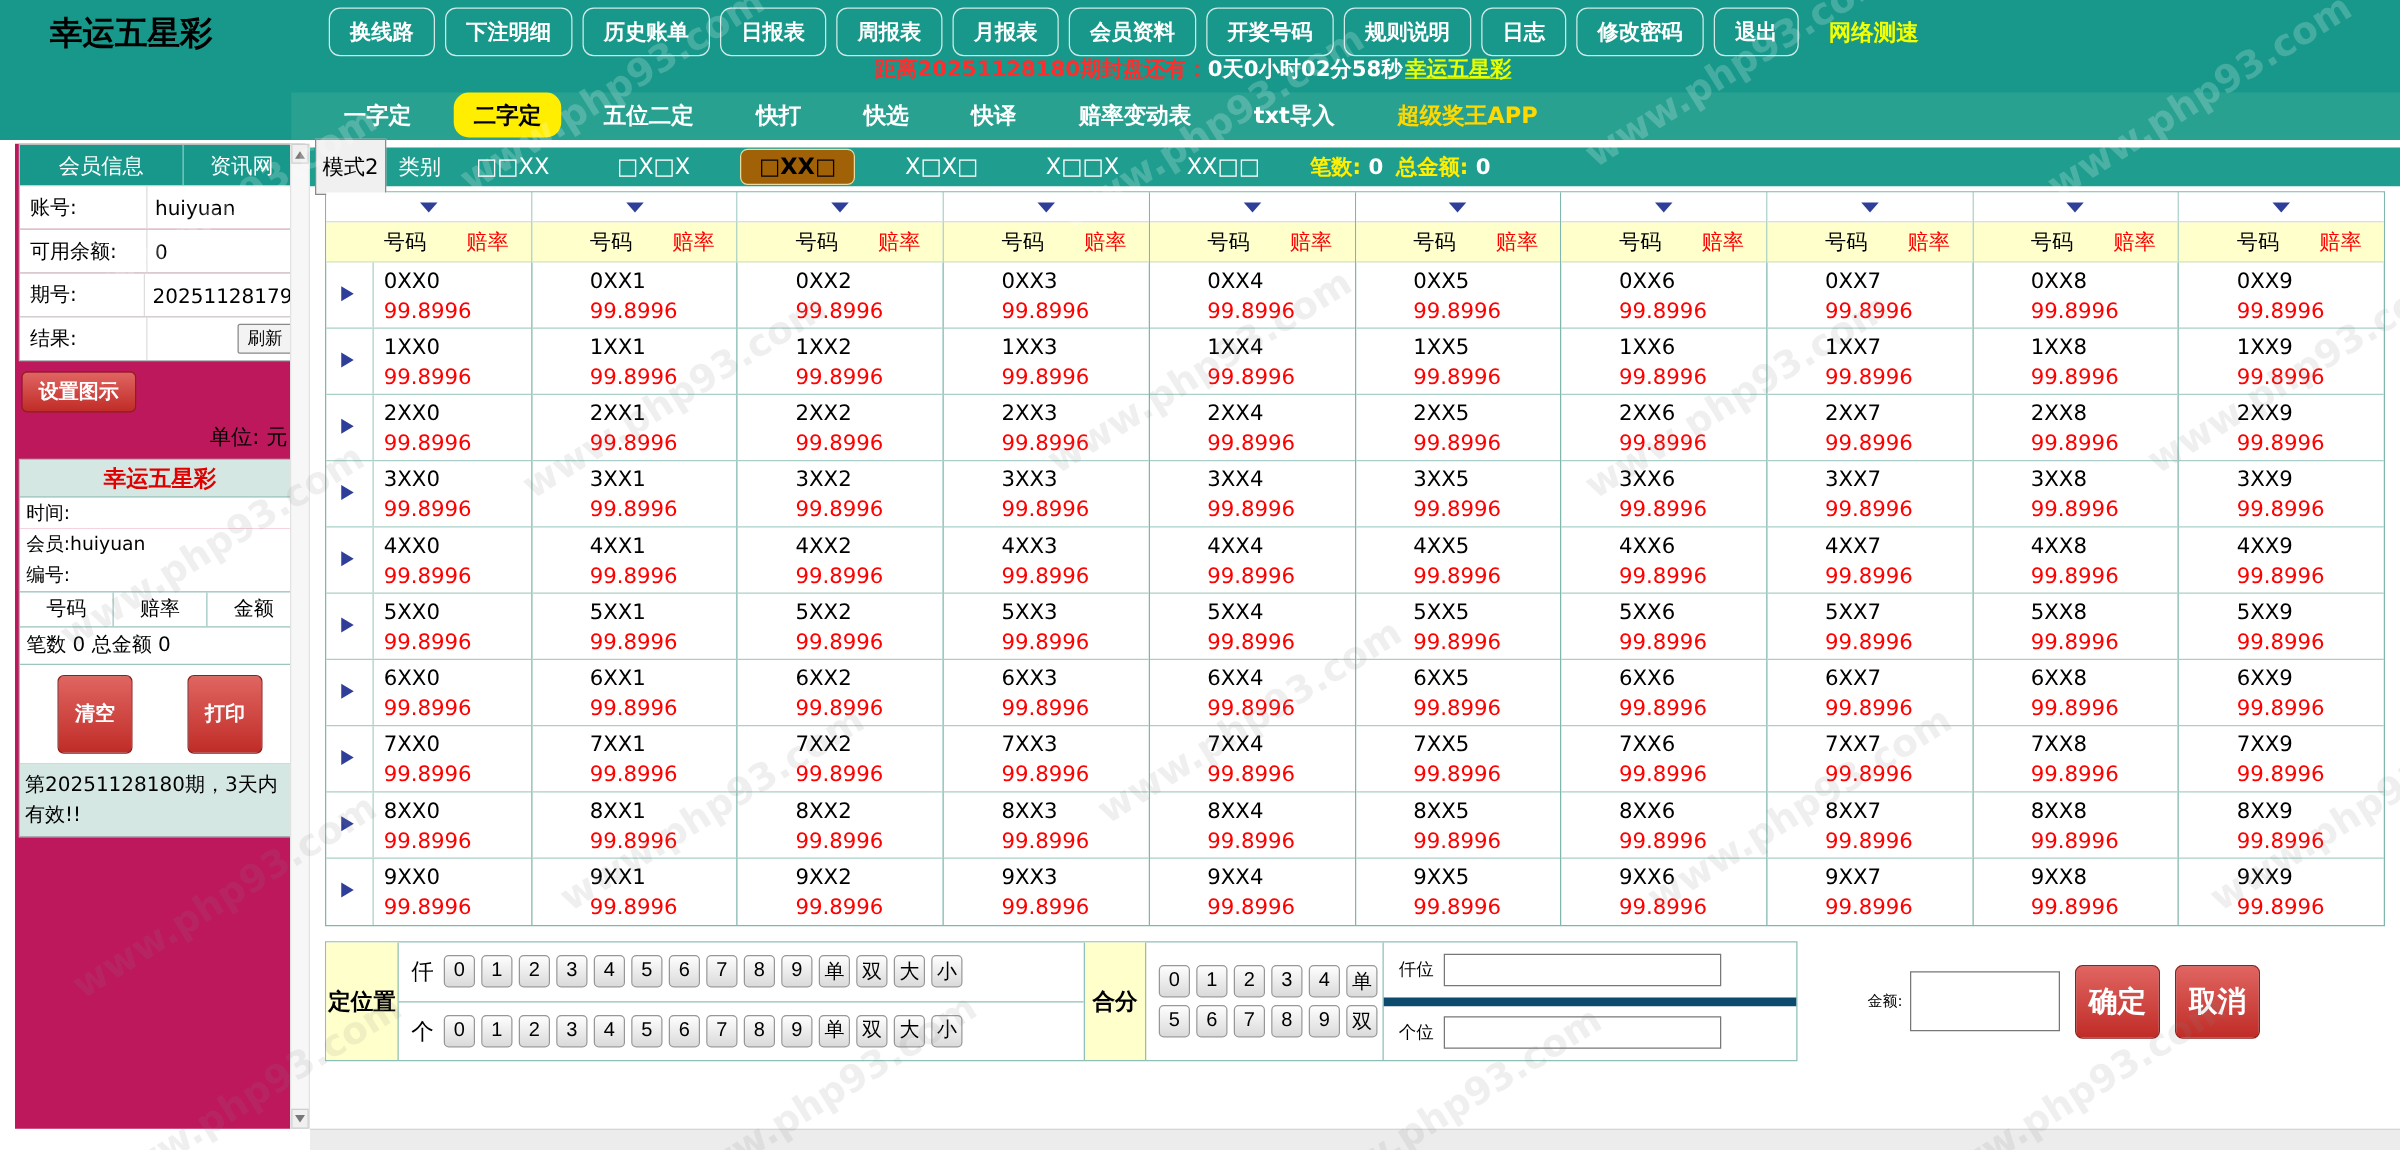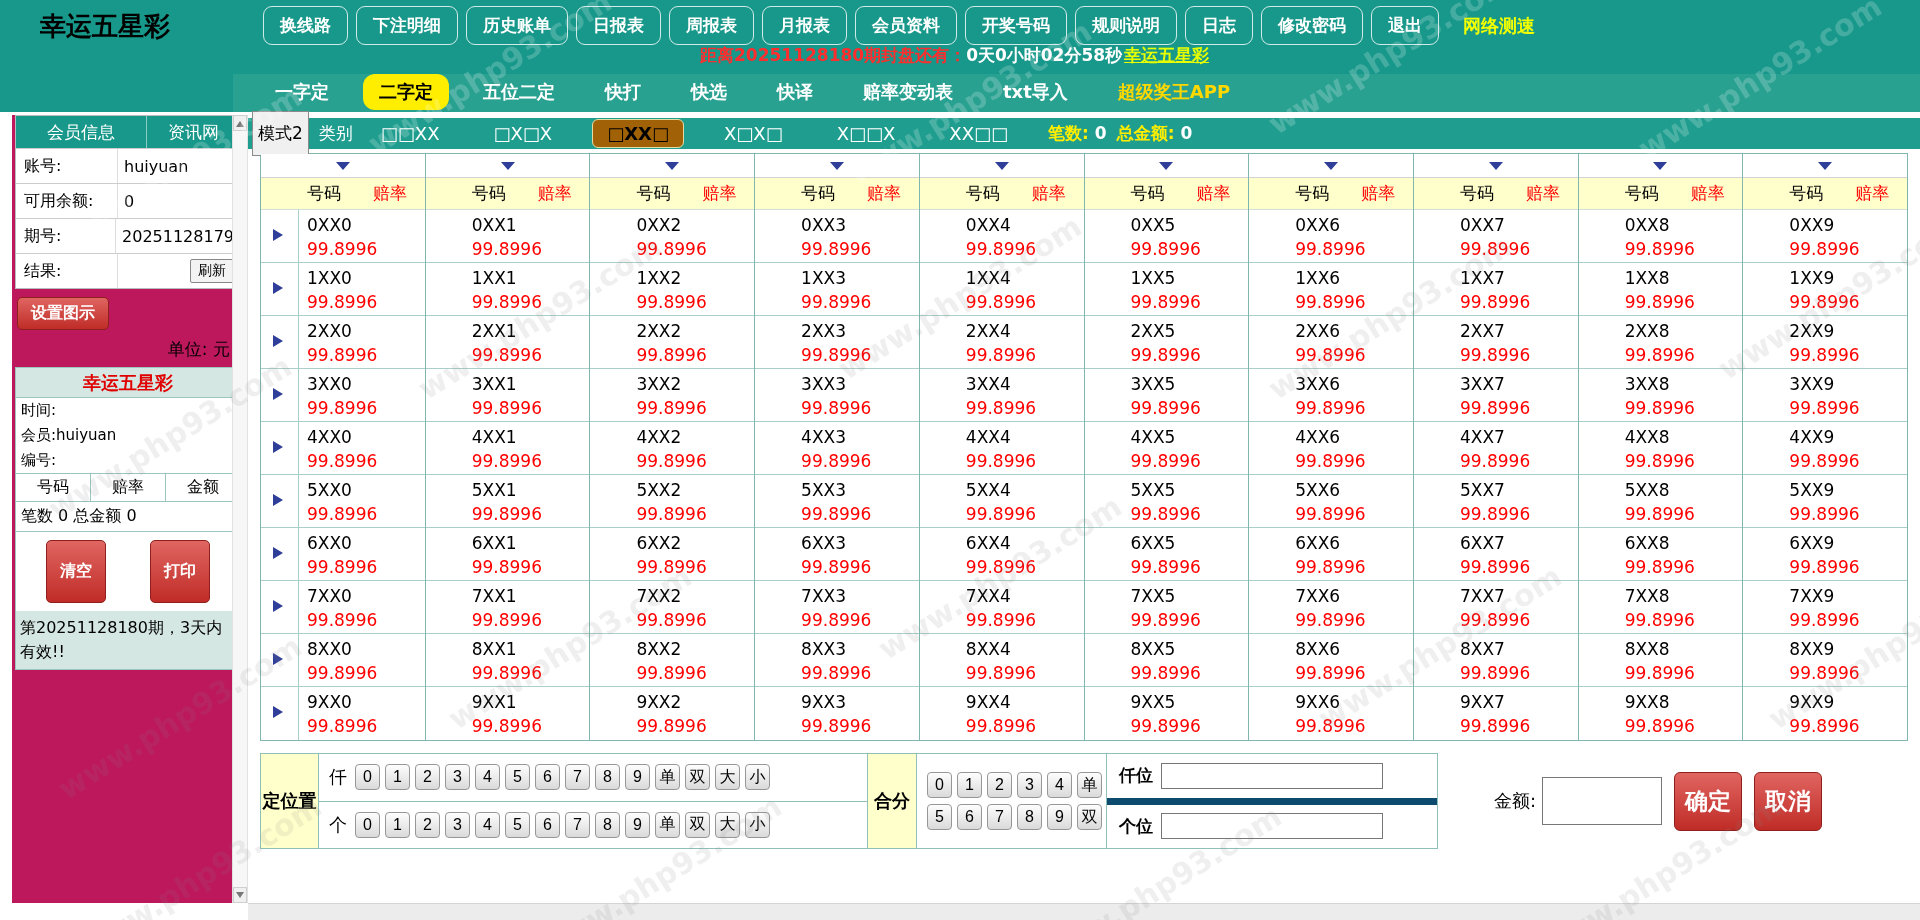--- a/index.html
+++ b/index.html
@@ -98,23 +98,23 @@
 .pos-rows{width:548px;display:flex;flex-direction:column}
 .pos-row{flex:1;display:flex;align-items:center;padding-left:10px;gap:5px}
 .pos-row + .pos-row{border-top:1px solid #8fc0b8}
 .rlabel{font-size:18px;margin-right:3px}
 .key{min-width:25px;height:26px;background:linear-gradient(#fefefe,#dadada);border:1px solid #979797;border-radius:4px;font-size:16px;display:flex;align-items:center;justify-content:center;cursor:pointer;padding:0 3px}
 .quick{width:190px;display:flex;flex-direction:column;justify-content:center;gap:6px;padding-left:10px;border-right:1px solid #8fc0b8}
 .quick-row{display:flex;gap:5px}
 .inputs{width:330px;display:flex;flex-direction:column}
 .input-row{flex:1;display:flex;align-items:center;padding-left:12px;gap:8px}
 .input-row + .input-row{border-top:7px solid #0c4a6e}
-.input-row label{font-weight:bold;font-size:17px}
+.input-row label{font-weight:normal;font-size:14px}
 .pos-input{width:222px;height:26px;border:1px solid #777;font-size:16px;padding:0 4px}
-.amount-label{margin-left:56px;font-size:18px}
+.amount-label{margin-left:56px;font-size:12px}
 .amount-input{width:120px;height:48px;border:1px solid #777;margin-left:6px;font-size:18px;padding:0 6px}
 .btn-big{margin-left:12px;font-size:23px;padding:13px 10px;border-radius:6px}
 </style>
 </head>
 <body>
 
 <div id="wm-layer">
     <span class="wm light" style="left: 40px; top: 150px; position: absolute;">www.php93.com</span>
     <span class="wm light" style="left: 350px; top: 55px; position: absolute;">www.php93.com</span>
     <span class="wm light" style="left: 830px; top: 85px; position: absolute;">www.php93.com</span>

